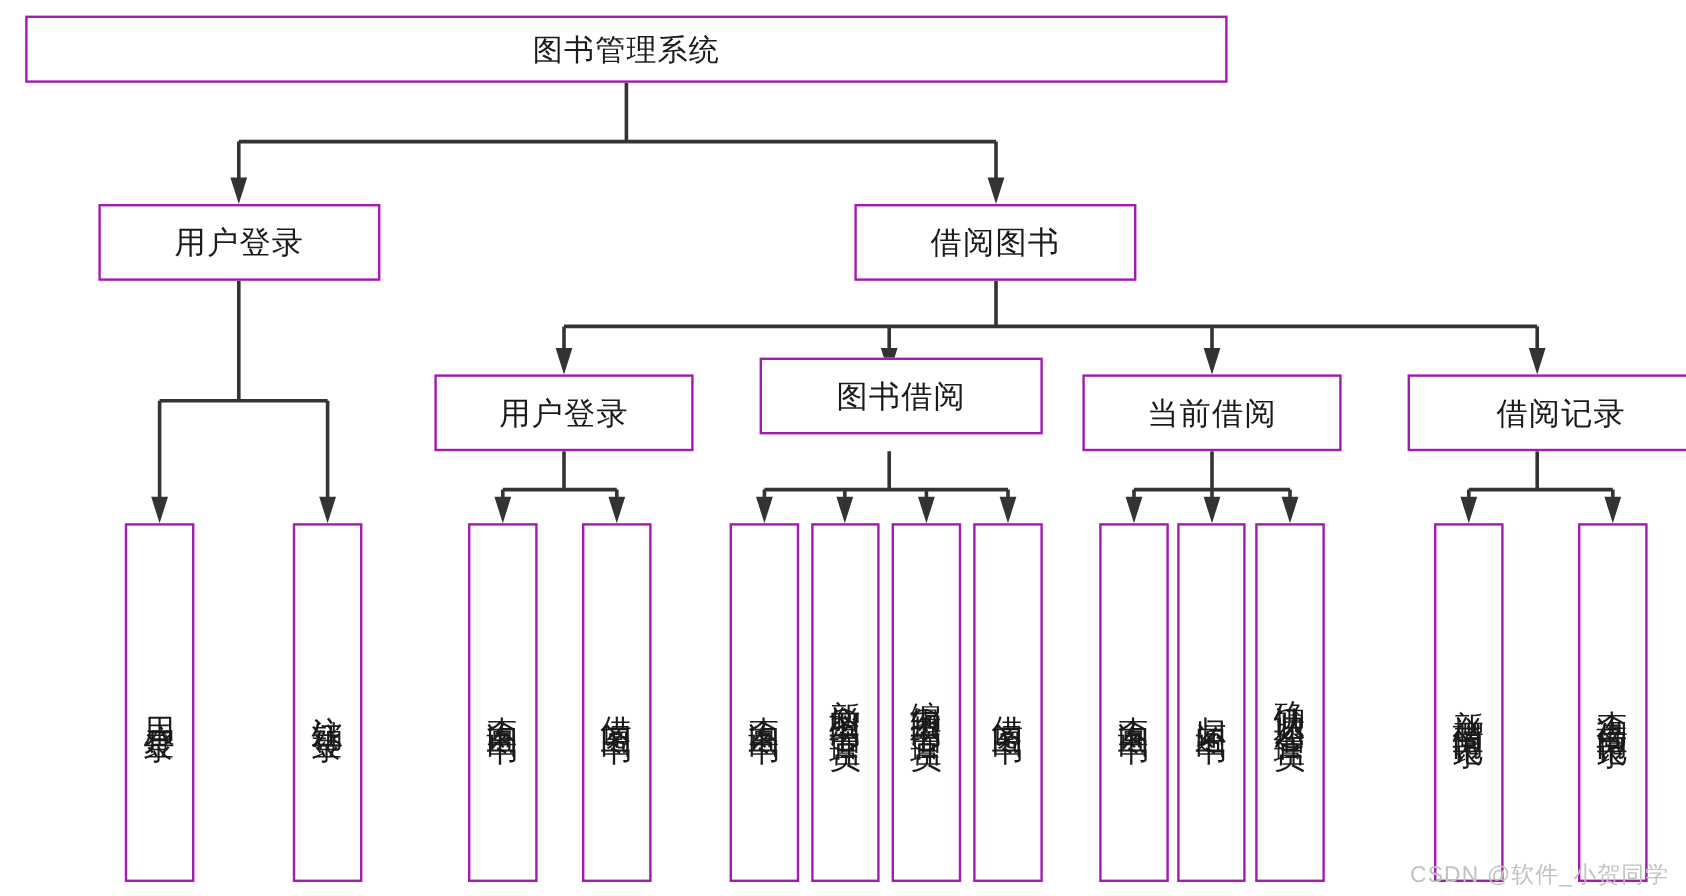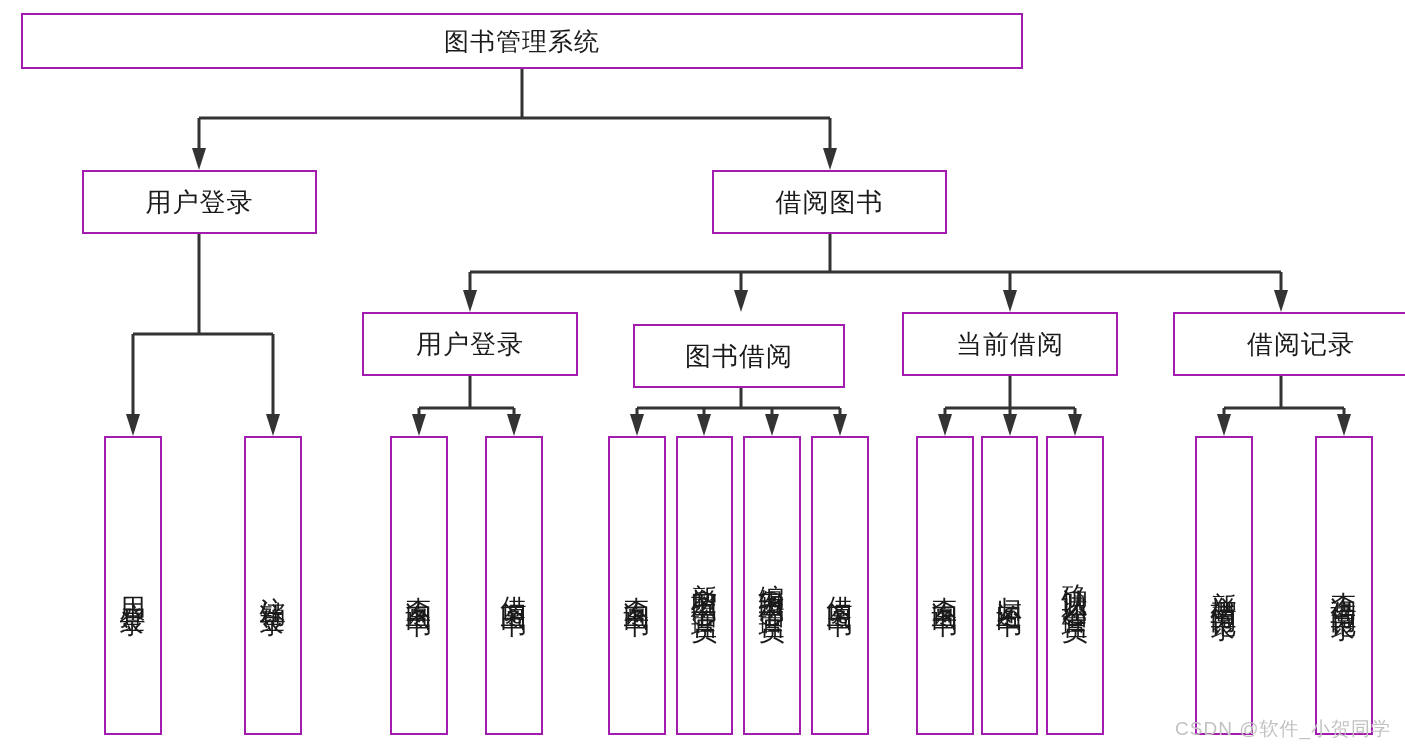--- a/index.html
+++ b/index.html
@@ -74,21 +74,21 @@
   <div class="box hbox" style="left:82px;top:170px;width:235px;height:64px">
     <span>用户登录</span>
   </div>
   <div class="box hbox" style="left:712px;top:170px;width:235px;height:64px">
     <span>借阅图书</span>
   </div>
 
   <div class="box hbox" style="left:362px;top:312px;width:216px;height:64px">
     <span>用户登录</span>
   </div>
-  <div class="box hbox" style="left:633px;top:324px;width:212px;height:64px">
+  <div class="box hbox" style="left:633px;top:298px;width:236px;height:64px">
     <span>图书借阅</span>
   </div>
   <div class="box hbox" style="left:902px;top:312px;width:216px;height:64px">
     <span>当前借阅</span>
   </div>
   <div class="box hbox" style="left:1173px;top:312px;width:256px;height:64px">
     <span>借阅记录</span>
   </div>
 
   <div class="box leaf" style="left:104px;top:436px;width:58px;height:299px">

